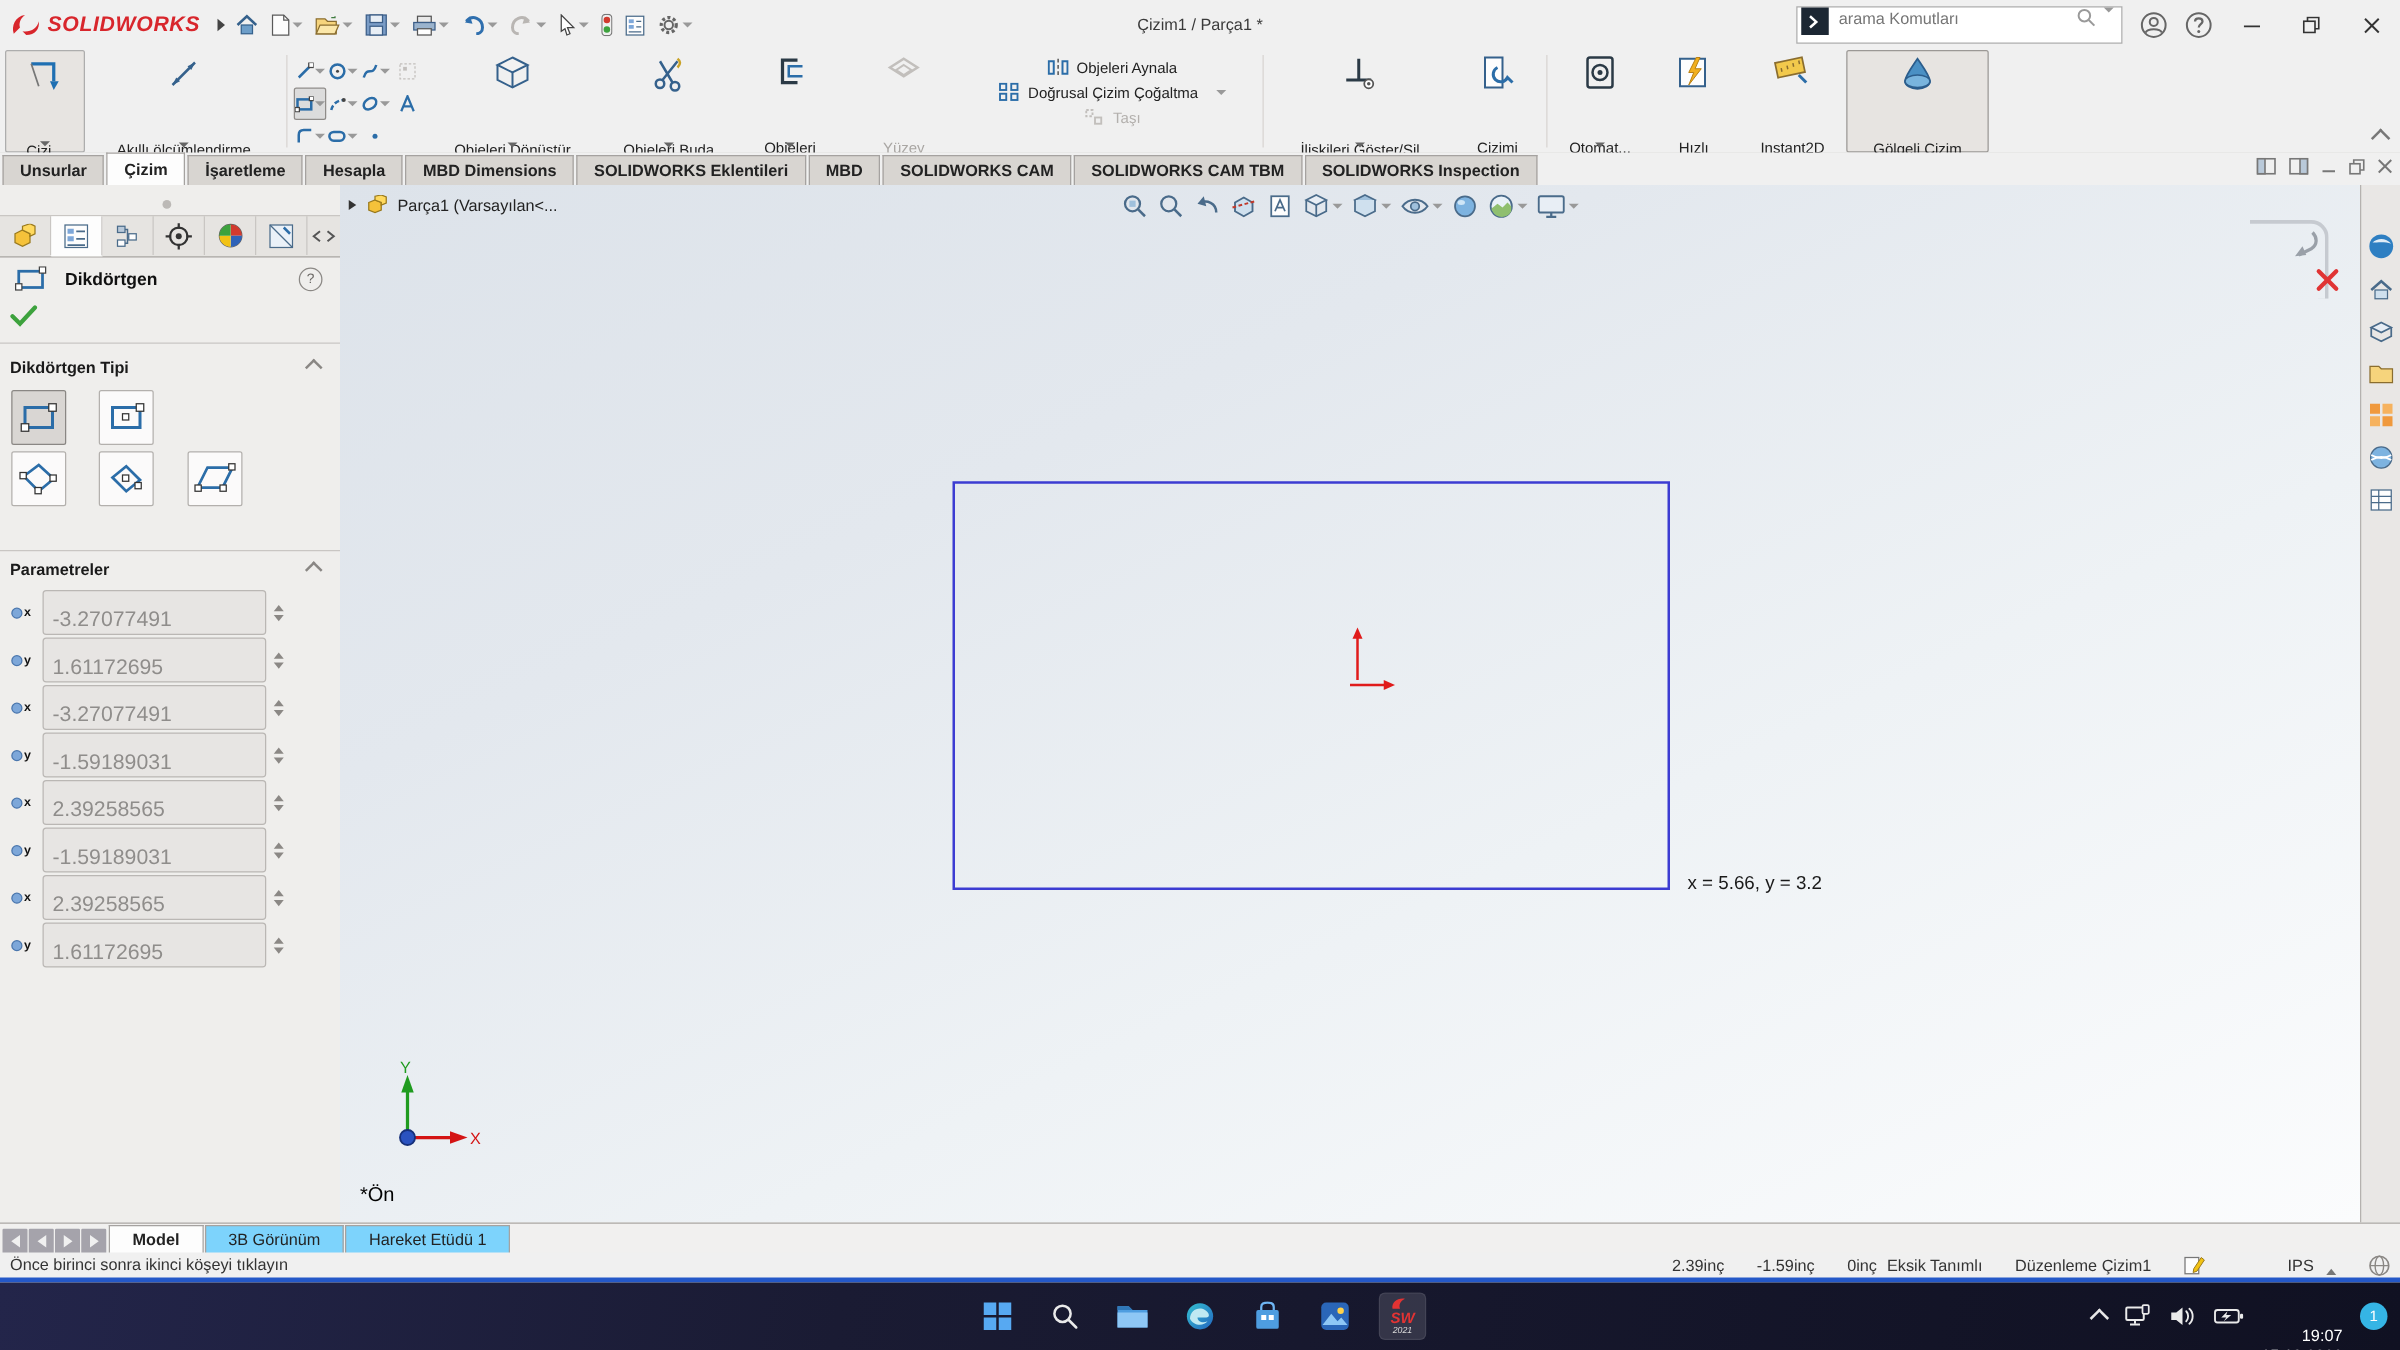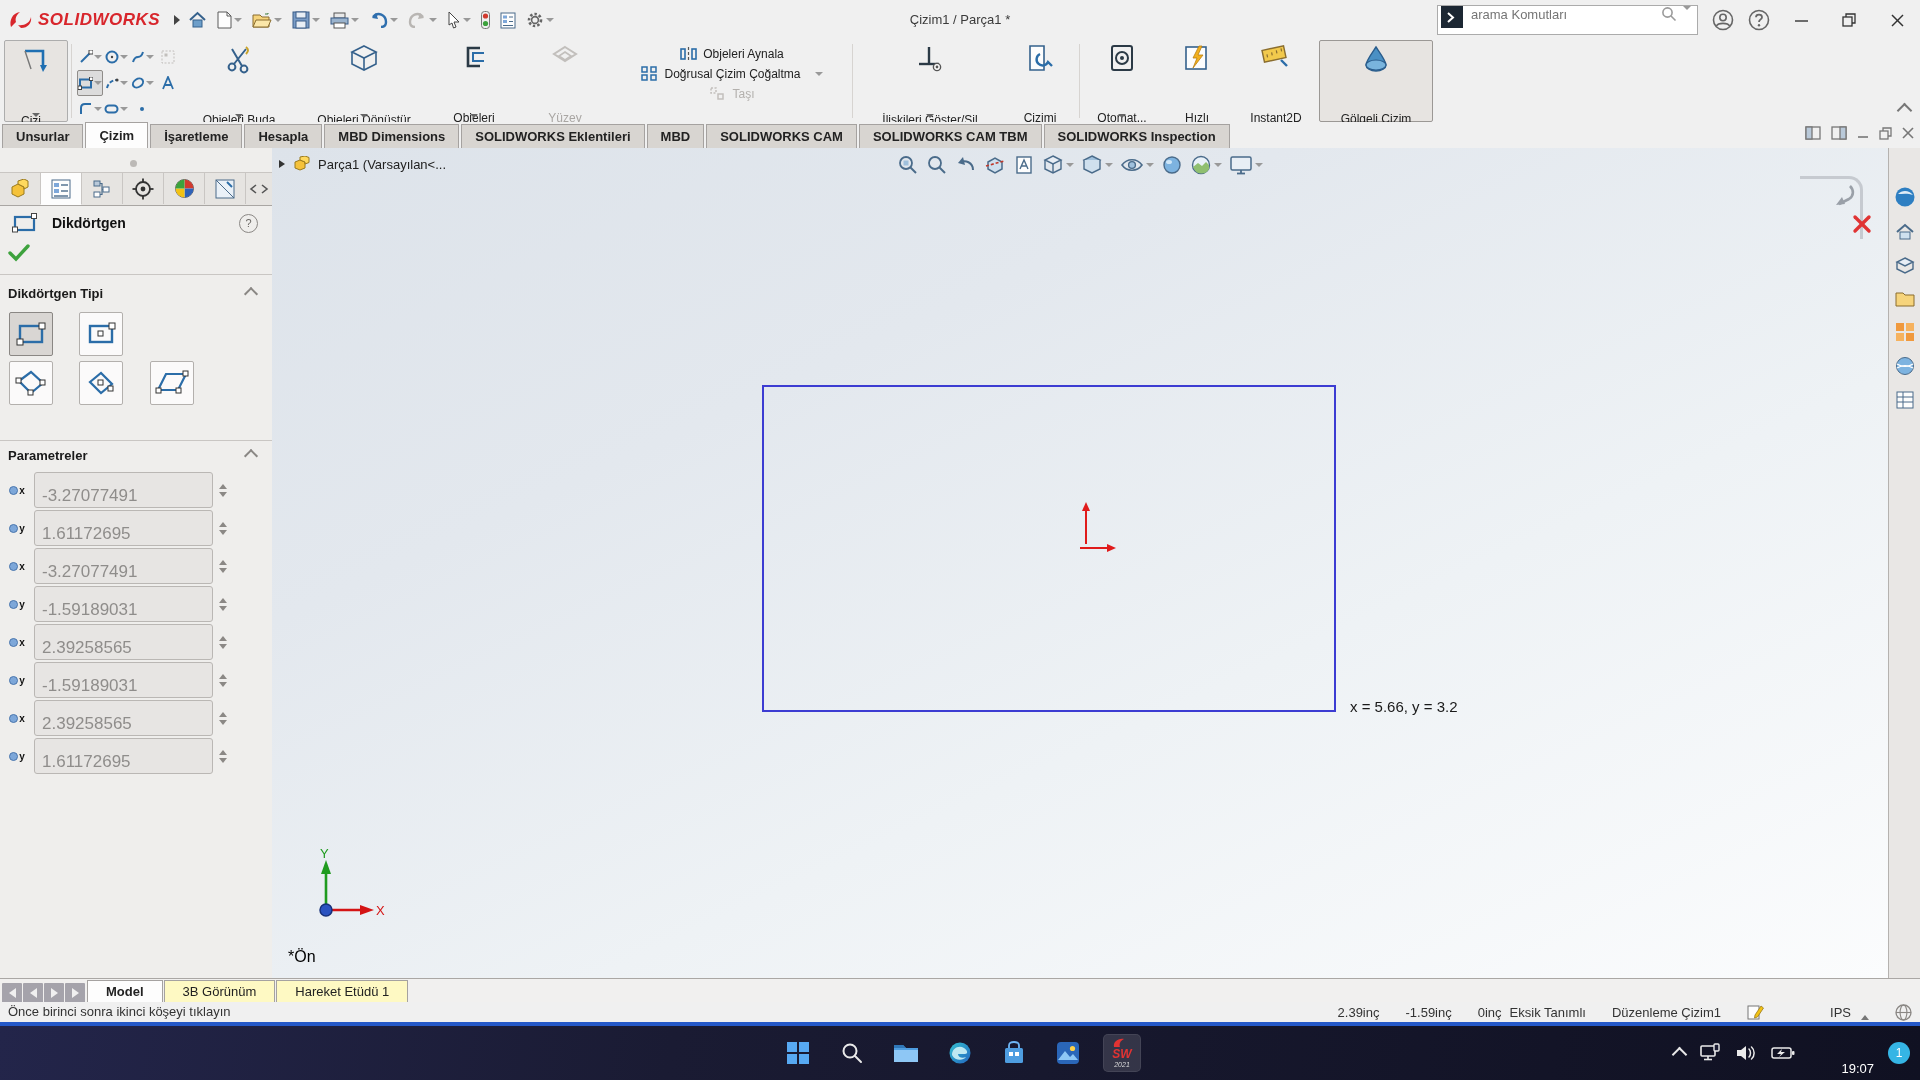--- a/index.html
+++ b/index.html
@@ -88,21 +88,21 @@
   .confcorner{position:absolute;left:1528px;top:28px;width:52px;height:52px;border-top:3px solid #c6cad0;border-right:3px solid #c6cad0;border-top-right-radius:14px;display:flex;align-items:flex-start;justify-content:flex-end;padding:4px;}
   .confx{position:absolute;left:1580px;top:66px;}
   
   .taskpane{position:absolute;left:1888px;top:148px;width:32px;height:830px;background:#e9e7e5;border-left:1px solid #b5b2af;display:flex;flex-direction:column;align-items:center;padding-top:38px;gap:14px;box-sizing:border-box;}
   
   .modeltabs{position:absolute;left:0;top:978px;width:1920px;height:24px;background:#f1f0ef;border-top:1px solid #aaa7a4;display:flex;align-items:flex-end;}
   .mnav{display:flex;gap:1px;margin:0 2px 0 2px;}
   .mnavbtn{width:20px;height:20px;background:#a5a3ab;display:flex;align-items:center;justify-content:center;border-radius:1px;}
   .tri-l{width:0;height:0;border-top:5px solid transparent;border-bottom:5px solid transparent;border-right:7px solid #f0f0f0;}
   .tri-r{width:0;height:0;border-top:5px solid transparent;border-bottom:5px solid transparent;border-left:7px solid #f0f0f0;}
-  .mtab{height:22px;line-height:22px;padding:0 18px;font-size:13px;background:#fef9c3;border:1px solid #a5a2a0;border-bottom:none;margin-right:1px;color:#222;}
+  .mtab{height:22px;line-height:22px;padding:0 18px;font-size:13px;background:#7dd3fc;border:1px solid #a5a2a0;border-bottom:none;margin-right:1px;color:#222;}
   .mtab.active{background:#fdfdfd;font-weight:bold;}
   
   .statusbar{position:absolute;left:0;top:1002px;width:1920px;height:20px;background:#f0f0f0;font-size:13px;color:#333;}
   .sb-hint{position:absolute;left:8px;top:0;line-height:20px;}
   .sb-right{position:absolute;right:8px;top:0;height:20px;display:flex;align-items:center;gap:26px;}
   .accentline{position:absolute;left:0;top:1022px;width:1920px;height:4px;background:#2458c8;}
   
   .taskbar{position:absolute;left:0;top:1026px;width:1920px;height:54px;background:linear-gradient(100deg,#23254a 0%,#1a1b33 35%,#101122 100%);}
   .tb-center{position:absolute;left:50%;top:0;height:54px;transform:translateX(-50%);display:flex;align-items:center;gap:16px;font-style:italic;}
   .tbicon{width:38px;height:38px;display:flex;align-items:center;justify-content:center;border-radius:5px;}
@@ -264,20 +264,31 @@
       <span class="ric">
           <svg width="30" height="30" viewBox="0 0 30 30">
             <path d="M4 6 H22 V20" fill="none" stroke="#1f6fb2" stroke-width="2.6"></path>
             <path d="M26 20 L19 20 L22 27 Z" fill="#1f6fb2"></path>
             <path d="M4 6 L10 24" fill="none" stroke="#777" stroke-width="1.4"></path>
           </svg>
         </span>
       <span class="rlabel">Çizi...</span>
       <span class="groupcaret caret"></span>
     </div>
+    <div class="rgroup rbig" style="width:142px">
+      <span class="ric">
+          <svg width="30" height="30" viewBox="0 0 30 30">
+            <path d="M6 24 L24 6" stroke="#35618c" stroke-width="2"></path>
+            <path d="M6 24 L12 21 L9 18 Z" fill="#35618c"></path>
+            <path d="M24 6 L18 9 L21 12 Z" fill="#35618c"></path>
+          </svg>
+        </span>
+      <span class="rlabel">Akıllı ölçümlendirme</span>
+      <span class="groupcaret caret"></span>
+    </div>
     <div class="rsep"></div>
 
     <div class="sketchgrid">
       <span class="gcell">
           <svg width="14" height="14" viewBox="0 0 14 14">
             <line x1="2" y1="12" x2="12" y2="2" stroke="#2b6da8" stroke-width="2"></line>
             <rect x="10" y="0" width="4" height="4" fill="#fff" stroke="#444"></rect>
           </svg>
           <span class="caret light"></span>
         </span>
@@ -341,41 +352,41 @@
           <span class="caret light"></span>
         </span>
       <span class="gcell">
           <svg width="8" height="8" viewBox="0 0 8 8">
             <circle cx="4" cy="4" r="2" fill="#2b6da8"></circle>
           </svg>
         </span>
       <span class="gcell"></span>
     </div>
 
+    <div class="rgroup rbig" style="width:122px">
+      <span class="ric">
+          <svg width="30" height="30" viewBox="0 0 30 30">
+            <path d="M15 2 L27 8 L15 14 L3 8 Z" fill="#f2f2f2" stroke="#35618c" stroke-width="1.6"></path>
+            <path d="M3 8 V20 L15 26 L27 20 V8" fill="none" stroke="#35618c" stroke-width="1.6"></path>
+            <line x1="15" y1="14" x2="15" y2="26" stroke="#35618c" stroke-width="1.6"></line>
+          </svg>
+        </span>
+      <span class="rlabel">Objeleri Dönüştür</span>
+      <span class="groupcaret caret"></span>
+    </div>
     <div class="rgroup rbig" style="width:96px">
       <span class="ric">
           <svg width="30" height="30" viewBox="0 0 30 30">
             <circle cx="8" cy="23" r="3.4" fill="none" stroke="#35618c" stroke-width="2"></circle>
             <circle cx="20" cy="25" r="3.4" fill="none" stroke="#35618c" stroke-width="2"></circle>
             <path d="M10 20 L22 5 M18 22 L8 5" stroke="#35618c" stroke-width="2"></path>
             <path d="M22 3 q4 3 0 7" stroke="#c9a227" stroke-width="2" fill="none"></path>
           </svg>
         </span>
       <span class="rlabel">Objeleri Buda</span>
-      <span class="groupcaret caret"></span>
-    </div>
-    <div class="rgroup rbig" style="width:122px">
-      <span class="ric">
-          <svg width="30" height="30" viewBox="0 0 30 30">
-            <path d="M15 2 L27 8 L15 14 L3 8 Z" fill="#f2f2f2" stroke="#35618c" stroke-width="1.6"></path>
-            <path d="M3 8 V20 L15 26 L27 20 V8" fill="none" stroke="#35618c" stroke-width="1.6"></path>
-            <line x1="15" y1="14" x2="15" y2="26" stroke="#35618c" stroke-width="1.6"></line>
-          </svg>
-        </span>
-      <span class="rlabel">Objeleri Dönüştür</span>
       <span class="groupcaret caret"></span>
     </div>
     <div class="rgroup rbig" style="width:66px">
       <span class="ric">
           <svg width="28" height="28" viewBox="0 0 28 28">
             <path d="M20 4 H8 V22 H20" fill="none" stroke="#2b3a46" stroke-width="2.6"></path>
             <path d="M24 9 H13 V17 H24" fill="none" stroke="#2b6da8" stroke-width="2"></path>
           </svg>
         </span>
       <span class="rlabel">Objeleri Ötele</span>

